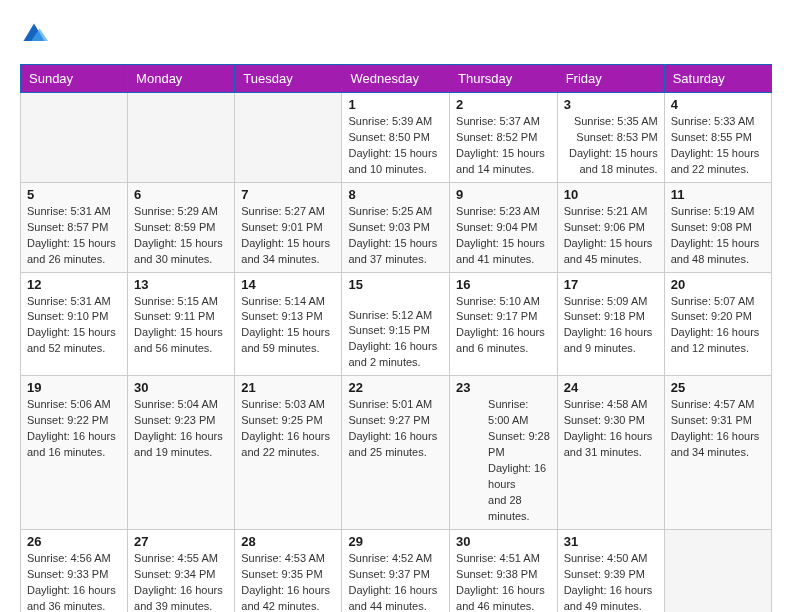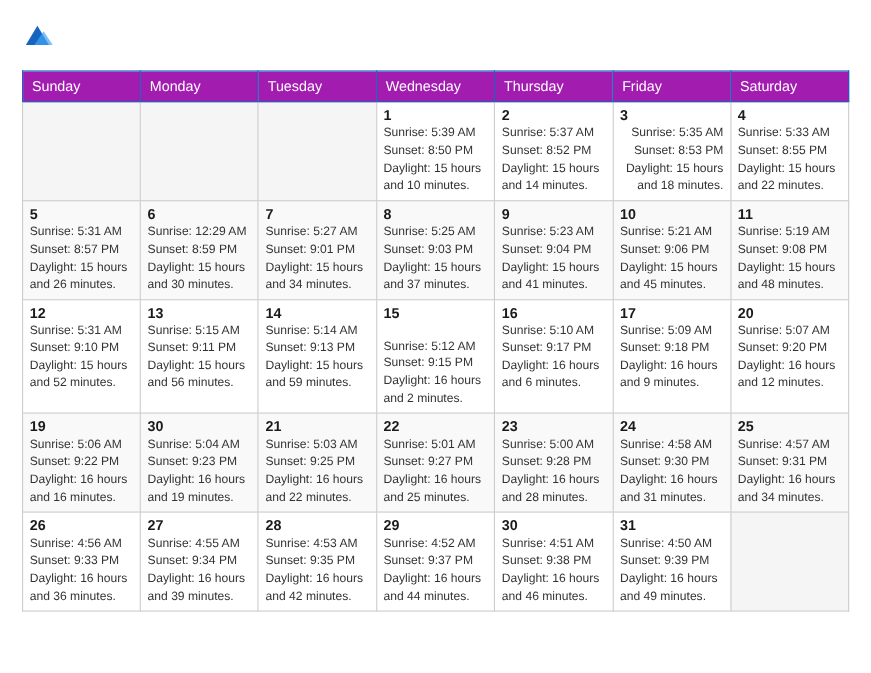--- a/index.html
+++ b/index.html
@@ -156,21 +156,21 @@
       <tr>
         <td>
           <div class="day-number">5</div>
           <div class="day-info" style="white-space: pre-line;">Sunrise: 5:31 AM
 Sunset: 8:57 PM
 Daylight: 15 hours
 and 26 minutes.</div>
         </td>
         <td>
           <div class="day-number">6</div>
-          <div class="day-info" style="white-space: pre-line;">Sunrise: 12:29 AM
+          <div class="day-info" style="white-space: pre-line;">Sunrise: 5:29 AM
 Sunset: 8:59 PM
 Daylight: 15 hours
 and 30 minutes.</div>
         </td>
         <td>
           <div class="day-number">7</div>
           <div class="day-info" style="white-space: pre-line;">Sunrise: 5:27 AM
 Sunset: 9:01 PM
 Daylight: 15 hours
 and 34 minutes.</div>
@@ -279,21 +279,21 @@
         </td>
         <td>
           <div class="day-number">22</div>
           <div class="day-info" style="white-space: pre-line;">Sunrise: 5:01 AM
 Sunset: 9:27 PM
 Daylight: 16 hours
 and 25 minutes.</div>
         </td>
         <td>
           <div class="day-number">23</div>
-          <div class="day-info" style="white-space: pre-line;">Sunrise: 5:00 AM
+          <div class="day-info" style="white-space: pre-line; margin-left: 32px;">Sunrise: 5:00 AM
 Sunset: 9:28 PM
 Daylight: 16 hours
 and 28 minutes.</div>
         </td>
         <td>
           <div class="day-number">24</div>
           <div class="day-info" style="white-space: pre-line;">Sunrise: 4:58 AM
 Sunset: 9:30 PM
 Daylight: 16 hours
 and 31 minutes.</div>

